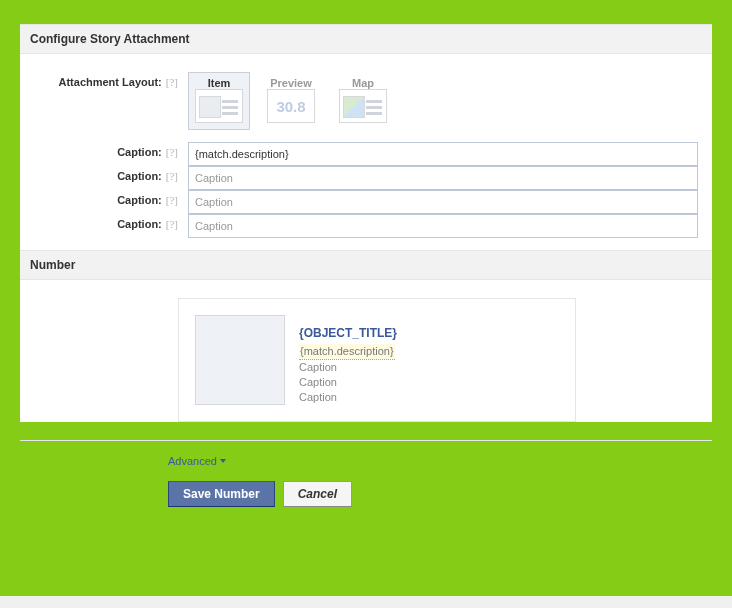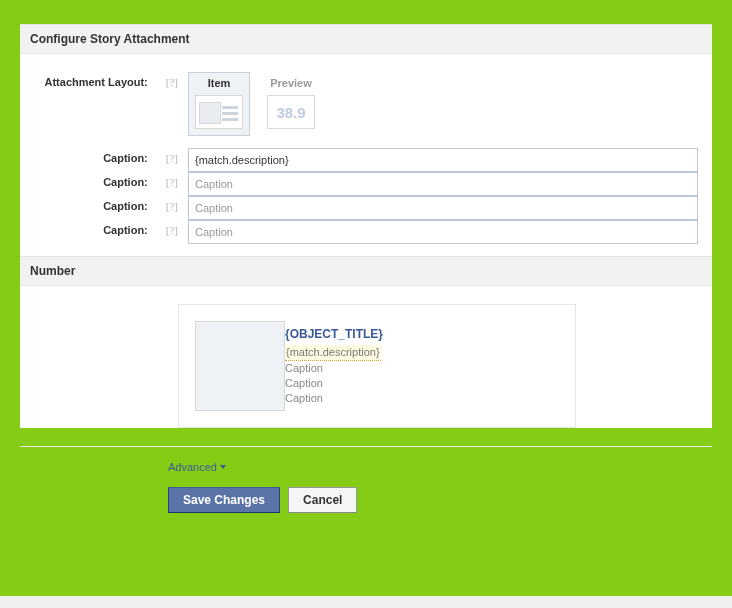--- a/index.html
+++ b/index.html
@@ -42,21 +42,21 @@
   .row-label {
     width: 148px;
     text-align: right;
     color: #333;
     font-weight: bold;
     font-size: 11px;
     padding-top: 4px;
     display: flex;
     justify-content: flex-end;
     align-items: center;
-    gap: 18px;
+    gap: 4px;
   }
   .help {
     display: inline-block;
     font-family: Georgia, serif;
     color: #b5b5b5;
     font-weight: normal;
     font-size: 11px;
   }
   .row-content {
     flex: 1;
@@ -74,21 +74,21 @@
     cursor: pointer;
   }
   .tile.selected {
     border: 1px solid #c9cfd8;
     background: #eef1f6;
   }
   .tile-label {
     font-size: 11px;
     font-weight: bold;
     color: #999;
-    margin-bottom: 6px;
+    margin-bottom: 0;
     text-align: center;
   }
   .tile.selected .tile-label { color: #333; }
   .tile-icon {
     width: 48px;
     height: 34px;
     margin: 0 auto;
     border: 1px solid #d6d8db;
     background: #fff;
     position: relative;
@@ -148,21 +148,21 @@
     color: #777;
     display: inline-block;
   }
   .preview-box {
     margin: 18px 10px 18px 158px;
     width: 398px;
     border: 1px solid #e5e5e5;
     padding: 16px;
     background: #fff;
   }
-  .preview-inner { display: flex; align-items: center; }
+  .preview-inner { display: flex; align-items: flex-end; gap: 14px; }
   .thumb {
     width: 90px; height: 90px;
     background: #eef1f6;
     border: 1px solid #d6d8db;
   }
   .obj-title {
     color: #3b5998;
     font-weight: bold;
     font-size: 12px;
     margin-bottom: 4px;
@@ -197,20 +197,21 @@
   }
   .btn-primary {
     background: #5b74a8;
     border-color: #3b5998 #29447e #1a356e;
     color: #fff;
   }
   .btn-secondary {
     background: #f5f5f5;
     border-color: #999 #999 #888;
     color: #333;
+    font-style: italic;
   }
 </style>
 </head>
 <body>
 
 <div class="page">
   <div class="panel">
 
     <div class="section-header">Configure Story Attachment</div>
 
@@ -222,21 +223,25 @@
           <span class="help">[?]</span>
         </div>
         <div class="row-content">
           <div class="layout-tiles">
             <div class="tile selected">
               <div class="tile-label">Item</div>
               <div class="tile-icon item"></div>
             </div>
             <div class="tile">
               <div class="tile-label">Preview</div>
-              <div class="tile-icon number">38.9</div>
+              <div class="tile-icon number">30.8</div>
+            </div>
+            <div class="tile">
+              <div class="tile-label">Map</div>
+              <div class="tile-icon map"></div>
             </div>
           </div>
         </div>
       </div>
 
       <div class="row caption-row">
         <div class="row-label">
           <span>Caption:</span>
           <span class="help">[?]</span>
         </div>
@@ -295,18 +300,18 @@
   </div>
 
   <div class="divider"></div>
 
   <div class="actions-area">
     <div class="adv-link">
       <span>Advanced</span>
       <span class="caret"></span>
     </div>
     <div class="btn-row">
-      <button class="btn btn-primary">Save Changes</button>
+      <button class="btn btn-primary">Save Number</button>
       <button class="btn btn-secondary">Cancel</button>
     </div>
   </div>
 
 </div>
 
 </body></html>

